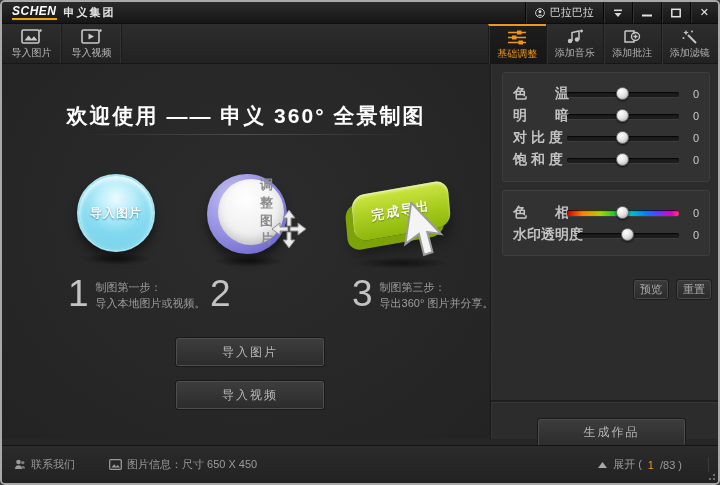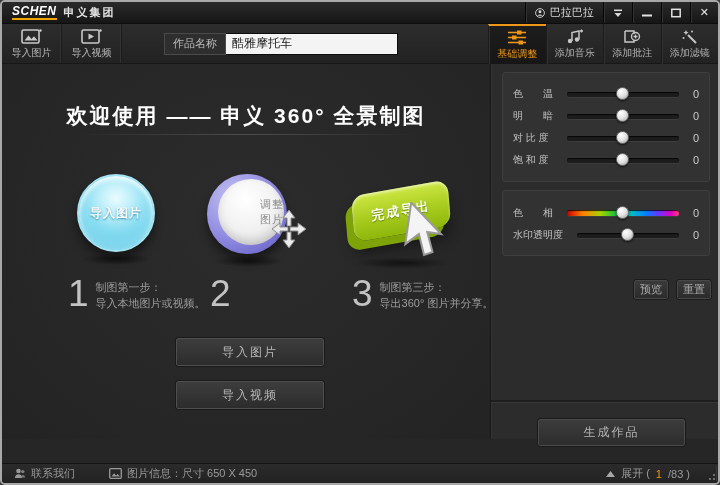--- a/index.html
+++ b/index.html
@@ -88,21 +88,21 @@
     position:absolute; left:205px; top:110px; width:80px; height:80px; border-radius:50%;
     background:radial-gradient(circle at 32% 28%, #c2bff2 0%, #8d88de 55%, #5b55c0 100%);
     box-shadow:0 7px 10px rgba(0,0,0,.45);
   }
   .orb-purple-inner{
     position:absolute; left:11px; top:5px; width:66px; height:66px; border-radius:50%;
     background:radial-gradient(circle at 42% 30%, #ffffff 0%, #f0f0f0 55%, #cdcdcd 100%);
     box-shadow:inset 0 -4px 8px rgba(0,0,0,.12);
     display:flex; align-items:center; justify-content:center;
   }
-  .orb-purple-inner span{ color:#8b8b8b; font-size:11px; font-weight:normal; letter-spacing:1px;margin-left:42px; }
+  .orb-purple-inner span{ color:#8b8b8b; font-size:13px; font-weight:bold; letter-spacing:1px;margin-left:42px; }
   .move-arrows{ position:absolute; left:268px; top:144px; }
   .orb-green{
     position:absolute; left:350px; top:124px; width:98px; height:46px;
     transform:rotate(-10deg) skewX(-5deg); border-radius:13px;
     background:linear-gradient(180deg,#cde743 0%, #a7cb1e 55%, #8db60b 100%);
     box-shadow:-7px 8px 0 #7da309, -2px 12px 14px rgba(0,0,0,.45), inset 0 2px 3px rgba(255,255,255,.55);
     display:flex; align-items:center; justify-content:center;
   }
   .orb-green span{ color:#fdfdf2; font-size:13px; font-weight:bold; letter-spacing:2px; text-shadow:0 1px 1px rgba(90,120,0,.8); }
   .cursor-arrow{ position:absolute; left:398px; top:138px; }
@@ -121,21 +121,21 @@
   }
   
   .panel{ position:relative; flex:1; background:#2c2c2c; box-shadow:inset 1px 0 0 #343434; }
   .group{
     position:absolute; left:11px; width:208px;
     background:#323232; border:1px solid #3e3e3e; border-radius:3px;
   }
   .group1{ top:8px; height:110px; padding:10px 10px 0 10px; }
   .group2{ top:126px; height:66px; padding:11px 10px 1px 10px; }
   .srow{ display:flex; align-items:center; height:22px; }
-  .slabel{ width:52px; color:#c2c2c2; font-size:10px; white-space:nowrap; }
+  .slabel{ width:52px; color:#c2c2c2; font-size:14px; white-space:nowrap;font-weight:bold; }
   .slabel.wide{ width:62px; }
   .strack{
     position:relative; flex:1; height:5px; margin:0 8px 0 2px; border-radius:2px;
     background:#1c1c1c; box-shadow:0 1px 0 #3d3d3d, inset 0 1px 1px rgba(0,0,0,.8);
   }
   .strack.hue{
     height:6px;
     background:linear-gradient(90deg,#c80000,#ff8000 14%,#a6d400 30%,#00c244 45%,#00bcc8 58%,#0080ff 70%,#6a35ff 82%,#e000c0 93%,#ff3c78 100%);
   }
   .sknob{
@@ -155,28 +155,28 @@
     background:#1e1e1e; box-shadow:0 1px 0 #383838; }
   .gen-btn{
     position:absolute; top:355px; left:47px; width:147px; height:27px;
     background:linear-gradient(180deg,#3c3c3c,#2d2d2d);
     border:1px solid #4c4c4c; outline:1px solid #191919; border-radius:2px;
     color:#b5b5b5; font-size:12px; letter-spacing:2px;
     display:flex; align-items:center; justify-content:center; cursor:default;
   }
   
   .statusbar{
-    position:absolute; left:0; bottom:0; width:100%; height:20px;
+    position:absolute; left:0; bottom:0; width:100%; height:38px;
     background:linear-gradient(180deg,#2b2b2b,#222); border-top:1px solid #141414;
     display:flex; align-items:center; color:#9a9a9a; font-size:11px;
   }
   .sb-item{ display:flex; align-items:center; gap:5px; }
   .sb-contact{ margin-left:12px; }
   .sb-info{ margin-left:34px; }
-  .sb-right{ margin-left:auto; display:flex; align-items:center; gap:6px; margin-right:1px;
+  .sb-right{ margin-left:auto; display:flex; align-items:center; gap:6px; margin-right:9px;
     border-right:1px solid #3a3a3a; padding-right:26px; }
   .orange{ color:#ef9718; }
   .grip{ position:absolute; right:3px; bottom:3px; width:8px; height:8px; }
   .grip i{ position:absolute; width:2px; height:2px; background:#6d6d6d; }
   .grip i:nth-child(1){ right:0; bottom:0; }
   .grip i:nth-child(2){ right:4px; bottom:0; }
   .grip i:nth-child(3){ right:0; bottom:4px; }
   svg{ display:block; }
 </style>
 </head>
@@ -242,24 +242,20 @@
     <div class="tool-btn">
       <span>
         <svg width="22" height="17" viewBox="0 0 22 17">
           <rect x="1" y="3" width="17" height="13" rx="1.5" fill="none" stroke="#c9c9c9" stroke-width="1.6"></rect>
           <path d="M7.5 6.5 l5.5 3 -5.5 3 z" fill="#c9c9c9"></path>
           <path d="M18 3.2 v-2.4 M16.8 2 h2.4" stroke="#c9c9c9" stroke-width="1.4" transform="translate(1.5,1.5)"></path>
         </svg>
       </span>
       <span>导入视频</span>
     </div>
-    <div class="name-group">
-      <div class="name-label">作品名称</div>
-      <input class="name-input" type="text" value="酷雅摩托车" style="">
-    </div>
 
     <div class="tabs">
       <div class="tab active">
         <span>
           <svg width="20" height="15" viewBox="0 0 20 15">
             <g stroke="#ef9718" stroke-width="1.5">
               <line x1="1" y1="2.5" x2="19" y2="2.5"></line>
                 <line x1="1" y1="7.5" x2="19" y2="7.5"></line>
                 <line x1="1" y1="12.5" x2="19" y2="12.5"></line>
             </g>

